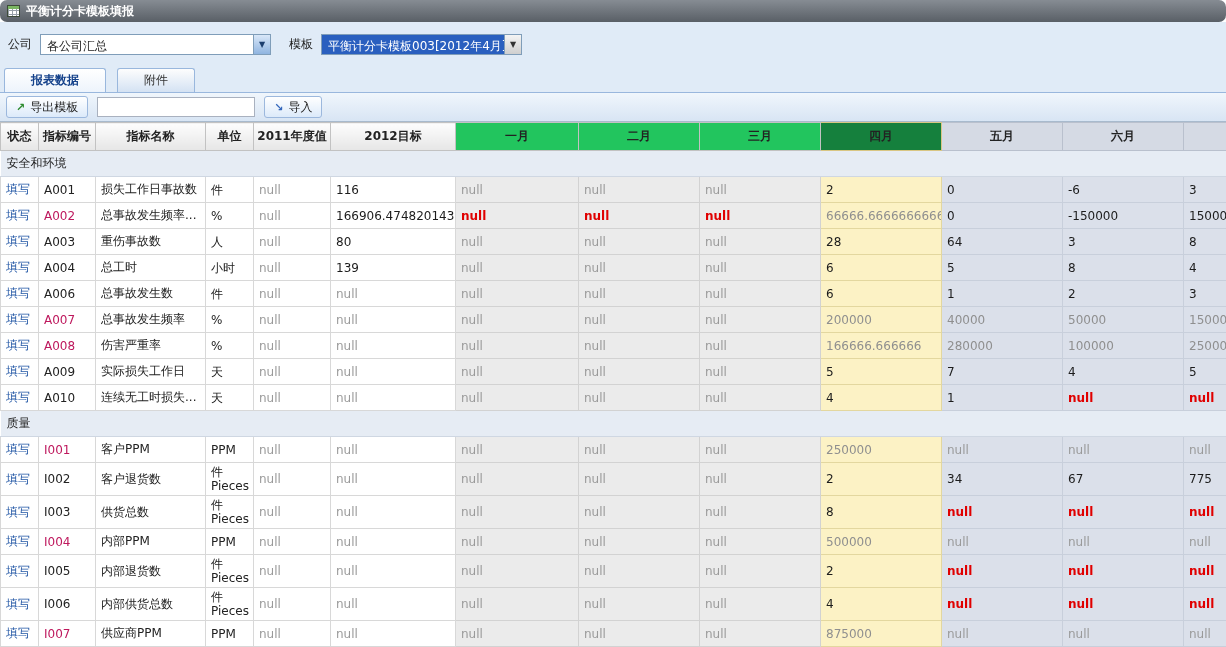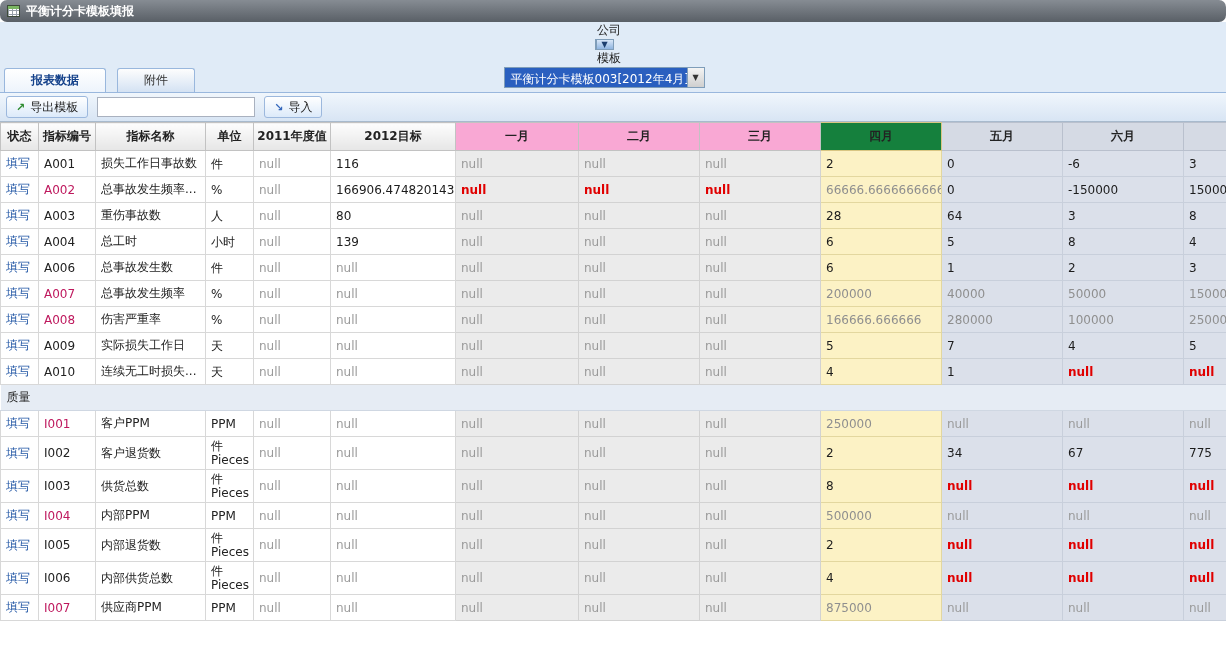--- a/index.html
+++ b/index.html
@@ -10,21 +10,21 @@
   .titlebar { height:22px; background:linear-gradient(#868c93,#595f66); color:#fff;
     display:flex; align-items:center; padding:0 7px; font-weight:bold;border-radius:7px; }
   .title-icon { width:13px; height:12px; margin-right:6px; border:1px solid #3d4a39;
     background:
       linear-gradient(#7ab662 0 3px, rgba(0,0,0,0) 3px),
       repeating-linear-gradient(90deg,#98a0a8 0 1px, rgba(0,0,0,0) 1px 4px),
       repeating-linear-gradient(#98a0a8 0 1px, rgba(0,0,0,0) 1px 4px),
       #fff; }
 
   
-  .filter-row { height:44px; background:#e0ebf7; display:flex; align-items:center; padding:0 8px;flex-direction:column; }
+  .filter-row { height:44px; background:#e0ebf7; display:flex; align-items:center; padding:0 8px; }
   .flabel { margin-right:8px; color:#222; }
   .combo { display:flex; height:21px; border:1px solid #7f9db9; background:#fff; margin-right:18px; }
   .combo-text { width:212px; padding:3px 6px 0; white-space:nowrap; overflow:hidden; }
   .combo-btn { width:17px; display:flex; align-items:center; justify-content:center;
     background:linear-gradient(#d9e7f8,#8fb4e0); border-left:1px solid #7f9db9;
     color:#1c3e6e; font-size:8px; cursor:pointer; }
   .combo.template .combo-text { width:182px; background:#2a5fbf; color:#fff; }
   .combo.template .combo-btn { background:linear-gradient(#f4f4f4,#cfcfcf); color:#333; }
 
   
@@ -44,21 +44,21 @@
   .ico { font-size:11px; font-weight:bold; line-height:1; }
   .ico-export { color:#2e8b2e; }
   .ico-import { color:#3366bb; }
   .tinput { width:158px; height:20px; border:1px solid #a9b1bf; background:#fff; padding:0 4px; }
 
   
   table.grid { border-collapse:collapse; table-layout:fixed; width:1226px; background:#fff; }
   .grid th { height:28px; border:1px solid #c2c2c2; font-weight:bold; font-size:12px;
     background:linear-gradient(#fdfdfd,#e6e6e6); white-space:nowrap;
     overflow:hidden; cursor:pointer; }
-  .grid th.h-dis { background:#f9a8d4; }
+  .grid th.h-dis { background:#22c55e; }
   .grid th.h-apr { background:#15803d; border-color:#d9c683; }
   .grid th.h-fut { background:#d5dae4; border-color:#b9c0cd; }
 
   .grid td { height:26px; border:1px solid #d8d8d8; padding:2px 5px; vertical-align:middle;
     white-space:nowrap; overflow:hidden; font-size:12px; }
   td.c-status { }
   a.fill-link { color:#2458a6; text-decoration:none; cursor:pointer; }
   td.code-red { color:#be185d; }
   td.m-dis { background:#ebebeb; border-color:#d2d2d2; }
   td.m-apr { background:#fcf2c5; border-color:#e3d79f; }
@@ -75,20 +75,21 @@
 <body>
 
 <div class="titlebar">
   <span class="title-icon"></span>
   <span>平衡计分卡模板填报</span>
 </div>
 
 <div class="filter-row">
   <span class="flabel">公司</span>
   <span class="combo">
+    <span class="combo-text">各公司汇总</span>
     <span class="combo-btn">▼</span>
   </span>
   <span class="flabel">模板</span>
   <span class="combo template">
     <span class="combo-text">平衡计分卡模板003[2012年4月]</span>
     <span class="combo-btn">▼</span>
   </span>
 </div>
 
 <div class="tabstrip">
@@ -136,20 +137,23 @@
       <th class="h-dis">二月</th>
       <th class="h-dis">三月</th>
       <th class="h-apr">四月</th>
       <th class="h-fut">五月</th>
       <th class="h-fut">六月</th>
       <th class="h-fut"></th>
     </tr>
   </thead>
   <tbody>
       <tr>
+        <td colspan="13" class="group-cell">安全和环境</td>
+      </tr>
+      <tr>
         <td class="c-status"><a class="fill-link">填写</a></td>
         <td class="c-code">A001</td>
         <td class="c-name">损失工作日事故数</td>
         <td class="c-unit">
           <div>件</div>
         </td>
         <td class="c-num t-null">null</td>
         <td class="c-num t-val">116</td>
         <td class="m-dis t-null">null</td>
         <td class="m-dis t-null">null</td>

